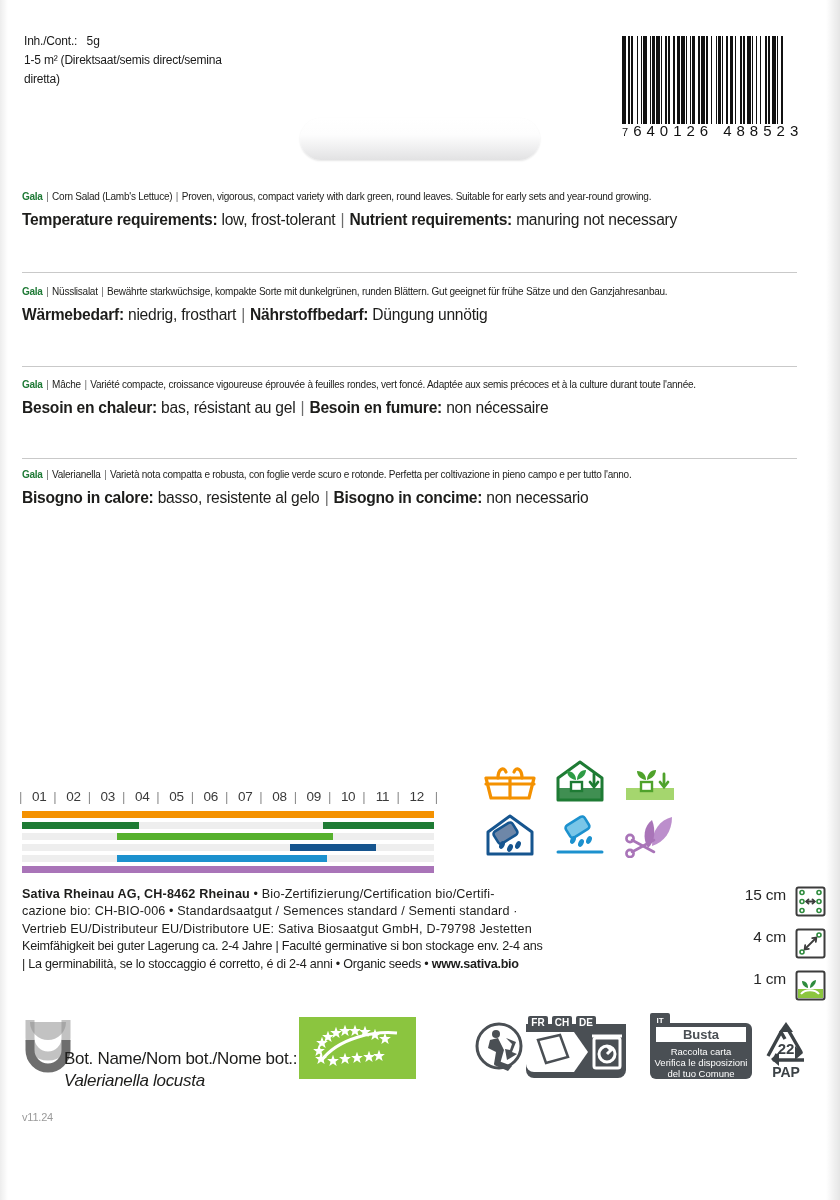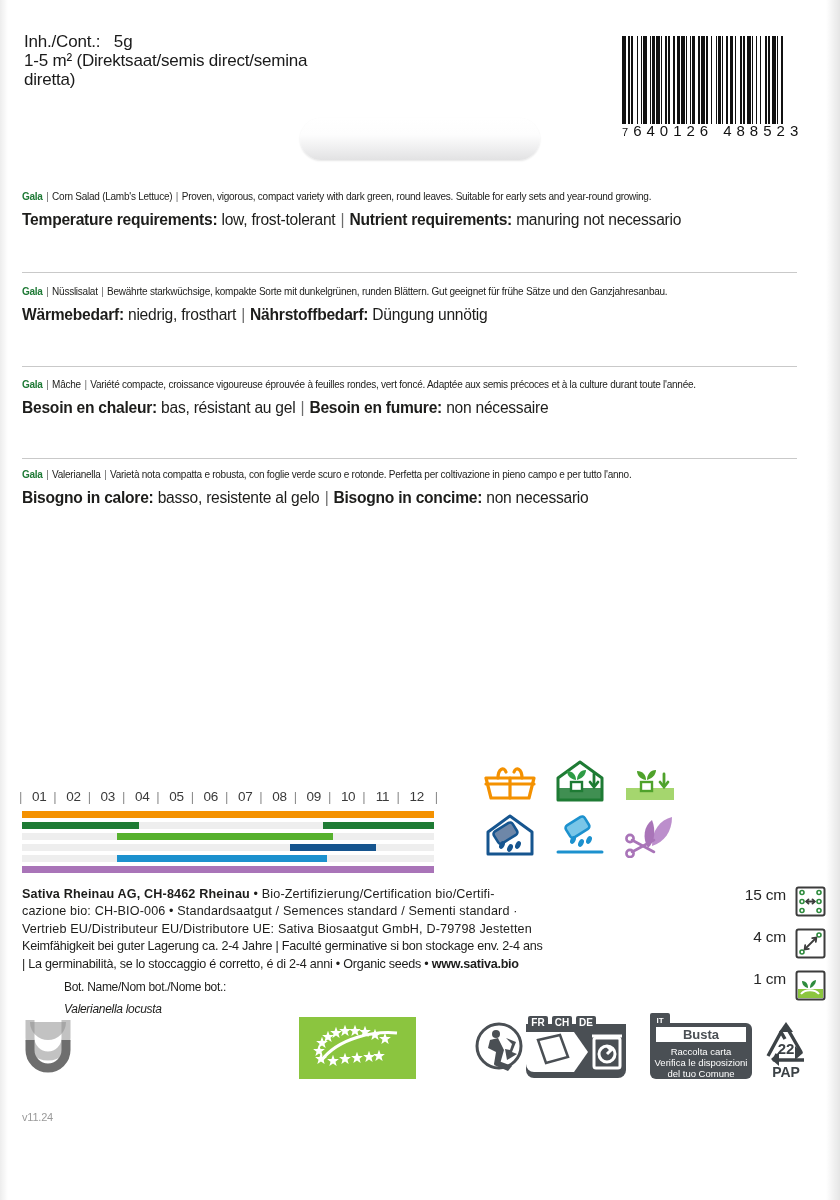--- a/index.html
+++ b/index.html
@@ -22,21 +22,21 @@
   }
   #packet::before{
     content:""; position:absolute; top:0; left:0; width:8px; height:100%;
     background: linear-gradient(to left, rgba(0,0,0,0.0), rgba(0,0,0,0.07));
     pointer-events:none;
   }
 
   
   .content-line {
     position: absolute; left: 24px; top: 32px;
-    font-size: 17px; line-height: 19px; color: #1a1a1a;
+    font-size: 12px; line-height: 19px; color: #1a1a1a;
     letter-spacing: -0.2px; width: 400px;
   }
   .content-line .val { letter-spacing: 0; }
 
   .tear-pill {
     position: absolute; left: 300px; top: 118px;
     width: 240px; height: 42px; border-radius: 21px;
     background: linear-gradient(to bottom, #ffffff 0%, #fdfdfd 40%, #ececed 78%, #e2e2e3 100%);
     box-shadow: 0 1px 2px rgba(0,0,0,0.10);
   }
@@ -110,22 +110,22 @@
   
   .spacing { position: absolute; left: 716px; top: 886px; width: 110px; }
   .sp-row { display: flex; align-items: flex-start; justify-content: flex-end; height: 42px; }
   .sp-label { font-size: 15.5px; color: #262626; margin-right: 9px; letter-spacing: -0.2px; }
   .sp-ico { width: 31px; height: 31px; }
 
   
   .bioverita { position: absolute; left: 20px; top: 1016px; width: 56px; height: 62px; }
   .ver { position: absolute; left: 22px; top: 1070px; font-size: 11px; color: #9a9a9a; letter-spacing: -0.2px; margin-top: 41px; }
   .botname {
-    position: absolute; left: 64px; top: 976px;
-    font-size: 12px; line-height: 22px; color: #1d1d1b; letter-spacing: -0.3px;
+    position: absolute; left: 64px; top: 1048px;
+    font-size: 17px; line-height: 22px; color: #1d1d1b; letter-spacing: -0.3px;
   }
   .botname .sci { font-style: italic; }
   .eu-organic {
     position: absolute; left: 299px; top: 1017px;
     width: 117px; height: 62px; background: #8bc53f;
   }
   .recy { position: absolute; left: 474px; top: 1010px; height: 72px; }
   .recy-it { position: absolute; left: 650px; top: 1013px; }
   .pap { position: absolute; left: 757px; top: 1020px; width: 58px; height: 62px; }
 </style>
@@ -232,21 +232,21 @@
     <span class="grp2">488523</span>
   </div>
 
   <div class="lang-block" style="top:186px">
     <div class="lb-text">
       <span class="variety">Gala</span><span class="sep"> | </span><span>Corn Salad (Lamb's Lettuce)</span><span class="sep"> | </span><span>Proven, vigorous, compact variety with dark green, round leaves. Suitable for early sets and year-round growing.</span>
     </div>
     <div class="lb-req">
       <b>Temperature requirements:</b>
       <span>low, frost-tolerant</span><span class="sep"> | </span><b>Nutrient requirements:</b>
-      <span>manuring not necessario</span>
+      <span>manuring not necessary</span>
     </div>
   </div>
   <div class="hr" style="top:272px"></div>
 
   <div class="lang-block" style="top:281px">
     <div class="lb-text">
       <span class="variety">Gala</span><span class="sep"> | </span><span>Nüsslisalat</span><span class="sep"> | </span><span>Bewährte starkwüchsige, kompakte Sorte mit dunkelgrünen, runden Blättern. Gut geeignet für frühe Sätze und den Ganzjahresanbau.</span>
     </div>
     <div class="lb-req">
       <b>Wärmebedarf:</b>

